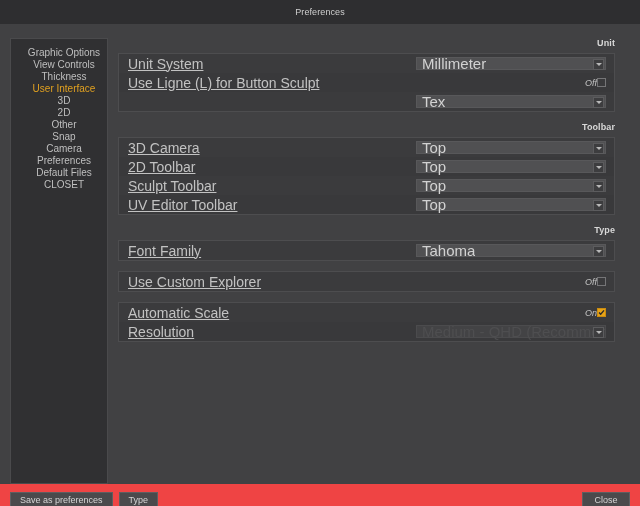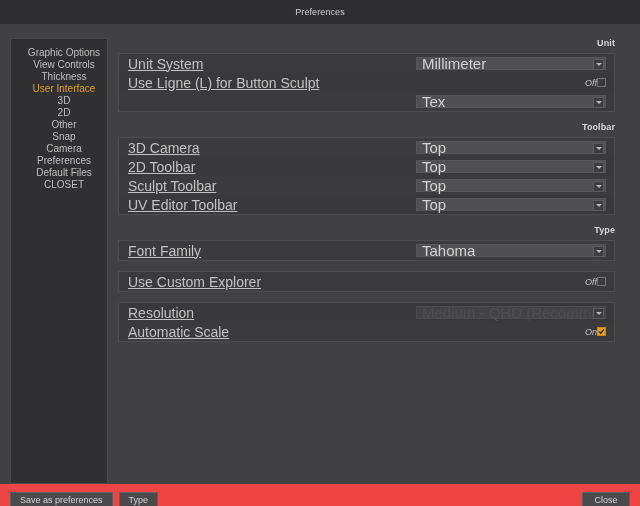--- a/index.html
+++ b/index.html
@@ -283,44 +283,44 @@
               
             </span>
           </span>
         </div>
       </div>
     </div>
 
     <div class="section">
       <div class="group-box">
 
-        <div class="row alt">
-          <span class="row-label">Resolution</span>
-          <span class="row-spacer"></span>
-          <div class="dropdown disabled">
-            <span class="dropdown-value">Medium - QHD (Recommended)</span>
-            <span class="dropdown-arrow">
-                <i></i>
-              </span>
-          </div>
-        </div>
-
         <div class="row">
           <span class="row-label">Automatic Scale</span>
           <span class="row-spacer"></span>
           <span class="check-wrap">
             <span class="check-state">On</span>
             <span class="checkbox on">
               <svg width="7" height="7" viewBox="0 0 7 7">
                   <path d="M1 3.4 L2.7 5.2 L6 1.4" stroke="#2b2b2b" stroke-width="1.4" fill="none"></path>
                 </svg>
             </span>
           </span>
         </div>
 
+        <div class="row alt">
+          <span class="row-label">Resolution</span>
+          <span class="row-spacer"></span>
+          <div class="dropdown disabled">
+            <span class="dropdown-value">Medium - QHD (Recommended)</span>
+            <span class="dropdown-arrow">
+                <i></i>
+              </span>
+          </div>
+        </div>
+
       </div>
     </div>
 
   </div>
 
   <div class="footer">
     <div class="btn">Save as preferences</div>
     <div class="btn">Type</div>
     <div class="footer-spacer"></div>
     <div class="btn close">Close</div>

